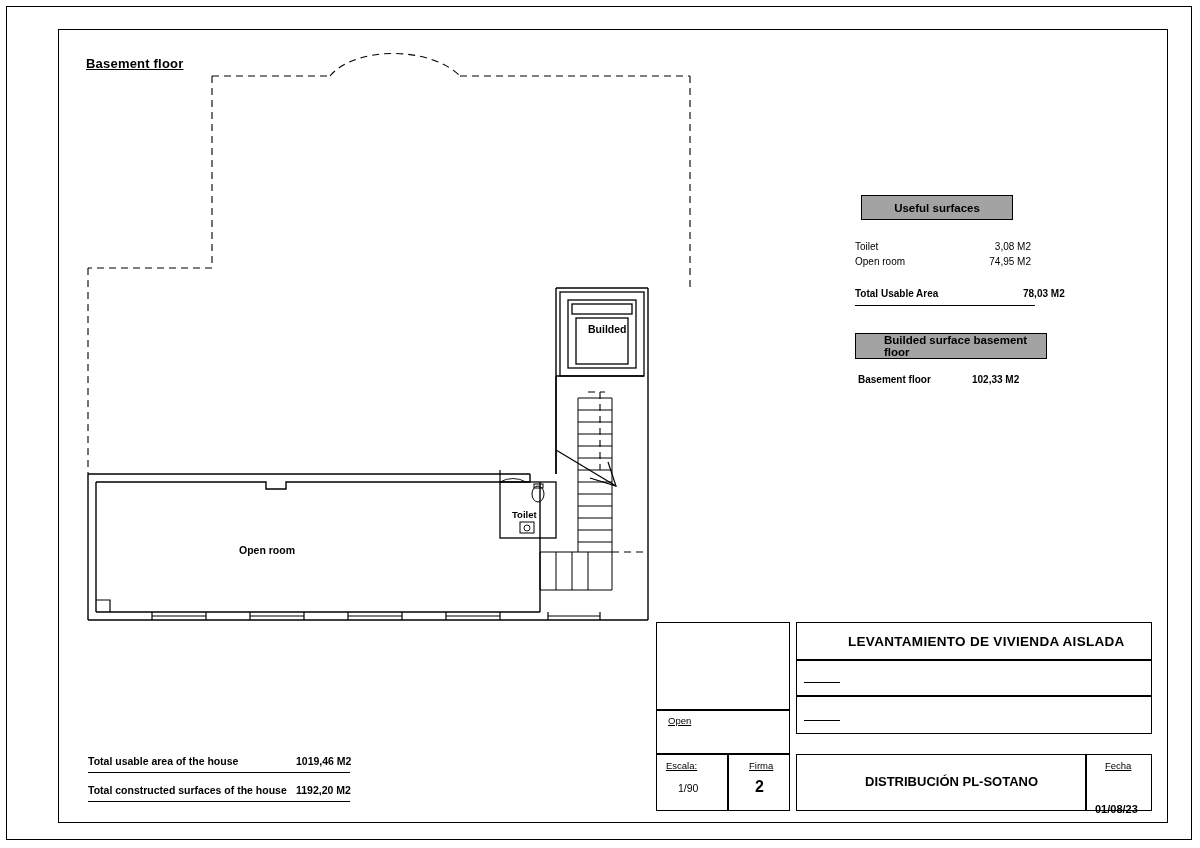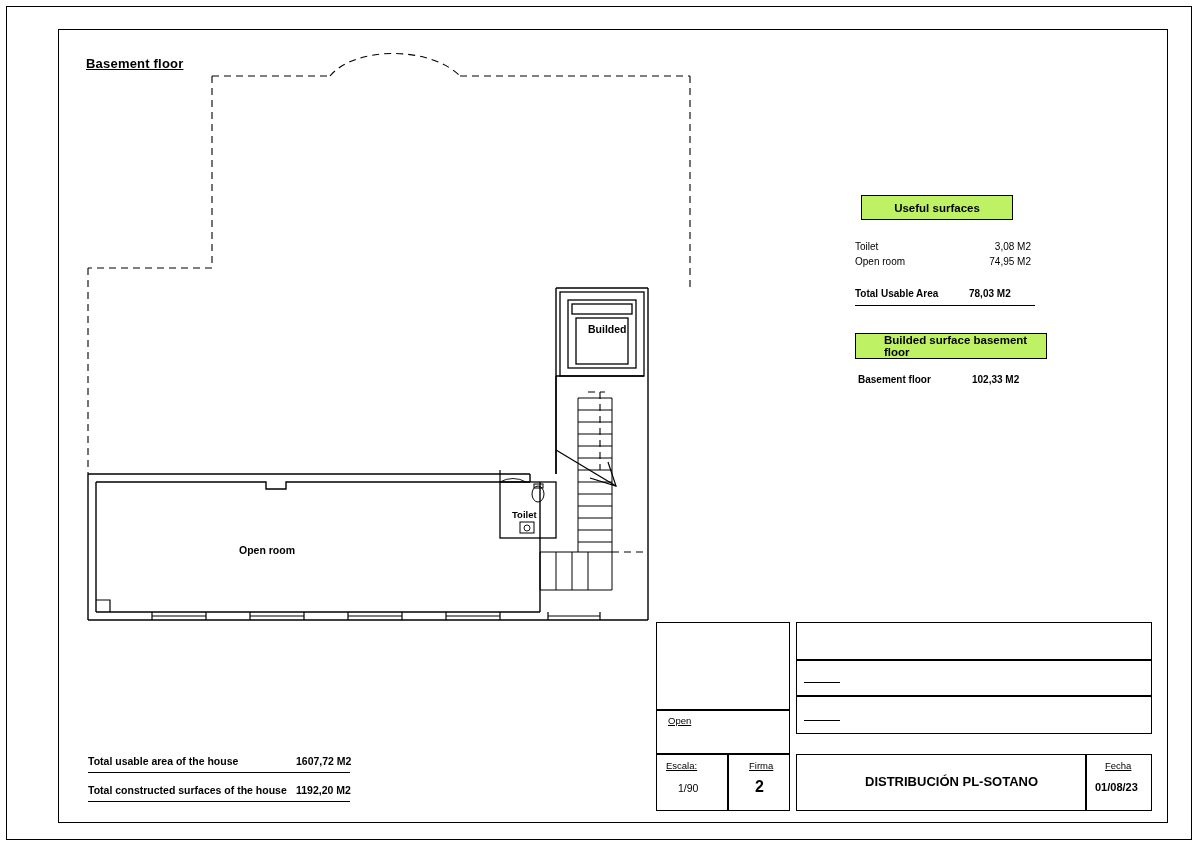--- a/index.html
+++ b/index.html
@@ -62,21 +62,21 @@
   
   .box-title {
     position: absolute;
     border: 1.5px solid #000;
     box-sizing: border-box;
     display: flex;
     align-items: center;
     justify-content: center;
     font-size: 11.5px;
     font-weight: bold;
-    background: #bef264;
+    background: #a3a3a3;
   }
   .surf-row {
     position: absolute;
     font-size: 10px;
     white-space: nowrap;
   }
   .surf-row .name { position: absolute; left: 0; top: 0; }
   .surf-row .val  { position: absolute; left: 120px; top: 0; text-align: right; width: 56px; }
   .surf-total {
     position: absolute;
@@ -126,20 +126,21 @@
   .tb-val {
     font-size: 10.5px;
   }
   .tb-num {
     font-size: 16px;
     font-weight: bold;
   }
   .tb-date {
     font-size: 11px;
     font-weight: bold;
+    margin-top: 22px;
   }
   .dash-line {
     position: absolute;
     border-top: 1px solid #000;
   }
 </style>
 </head>
 <body>
 
 <div class="sheet">
@@ -279,49 +280,50 @@
   <div class="surf-row" style="left:855px; top:241px; width:180px;">
     <span class="name">Toilet</span>
     <span class="val">3,08  M2</span>
   </div>
   <div class="surf-row" style="left:855px; top:256px; width:180px;">
     <span class="name">Open room</span>
     <span class="val">74,95  M2</span>
   </div>
 
   <div class="surf-total" style="left:855px; top:288px;">Total Usable Area</div>
-  <div class="surf-total" style="left:969px; top:288px;text-align:center;">78,03 M2</div>
+  <div class="surf-total" style="left:1023px; top:288px;text-align:center;">78,03 M2</div>
   <div class="rule" style="left:855px; top:305px; width:180px;"></div>
 
   <div class="box-title" style="left:855px; top:333px; width:192px; height:26px;padding-left:28px;">Builded surface basement floor</div>
 
   <div class="surf-total" style="left:858px; top:374px;">Basement floor</div>
   <div class="surf-total" style="left:972px; top:374px;">102,33 M2</div>
 
   <div class="tot-line" style="left:88px; top:755px;">Total usable area of the house</div>
-  <div class="tot-line" style="left:296px; top:755px;">1607,72 M2</div>
+  <div class="tot-line" style="left:296px; top:755px;">1019,46 M2</div>
   <div class="rule" style="left:88px; top:772px; width:262px;"></div>
   <div class="tot-line" style="left:88px; top:784px;">Total constructed surfaces of the house</div>
   <div class="tot-line" style="left:296px; top:784px;">1192,20 M2</div>
   <div class="rule" style="left:88px; top:801px; width:262px;"></div>
 
   <div class="tb-cell" style="left:656px; top:622px; width:134px; height:88px;"></div>
 
   <div class="tb-cell" style="left:656px; top:710px; width:134px; height:44px;"></div>
   <div class="tb-text tb-small" style="left:668px; top:715px;">Open</div>
 
   <div class="tb-cell" style="left:656px; top:754px; width:72px; height:57px;"></div>
   <div class="tb-text tb-small" style="left:666px; top:760px;">Escala:</div>
   <div class="tb-text tb-val" style="left:678px; top:782px;">1/90</div>
 
   <div class="tb-cell" style="left:728px; top:754px; width:62px; height:57px;"></div>
   <div class="tb-text tb-small" style="left:749px; top:760px;">Firma</div>
   <div class="tb-text tb-num" style="left:755px; top:778px;">2</div>
 
   <div class="tb-cell" style="left:796px; top:622px; width:356px; height:38px;"></div>
+  <div class="tb-text tb-main" style="left:848px; top:634px;">LEVANTAMIENTO DE VIVIENDA AISLADA</div>
 
   <div class="tb-cell" style="left:796px; top:660px; width:356px; height:36px;"></div>
   <div class="dash-line" style="left:804px; top:682px; width:36px;"></div>
 
   <div class="tb-cell" style="left:796px; top:696px; width:356px; height:38px;"></div>
   <div class="dash-line" style="left:804px; top:720px; width:36px;"></div>
 
   <div class="tb-cell" style="left:796px; top:754px; width:290px; height:57px;"></div>
   <div class="tb-text tb-sub" style="left:845px; top:774px;">DISTRIBUCIÓN PL-SOTANO</div>
 

